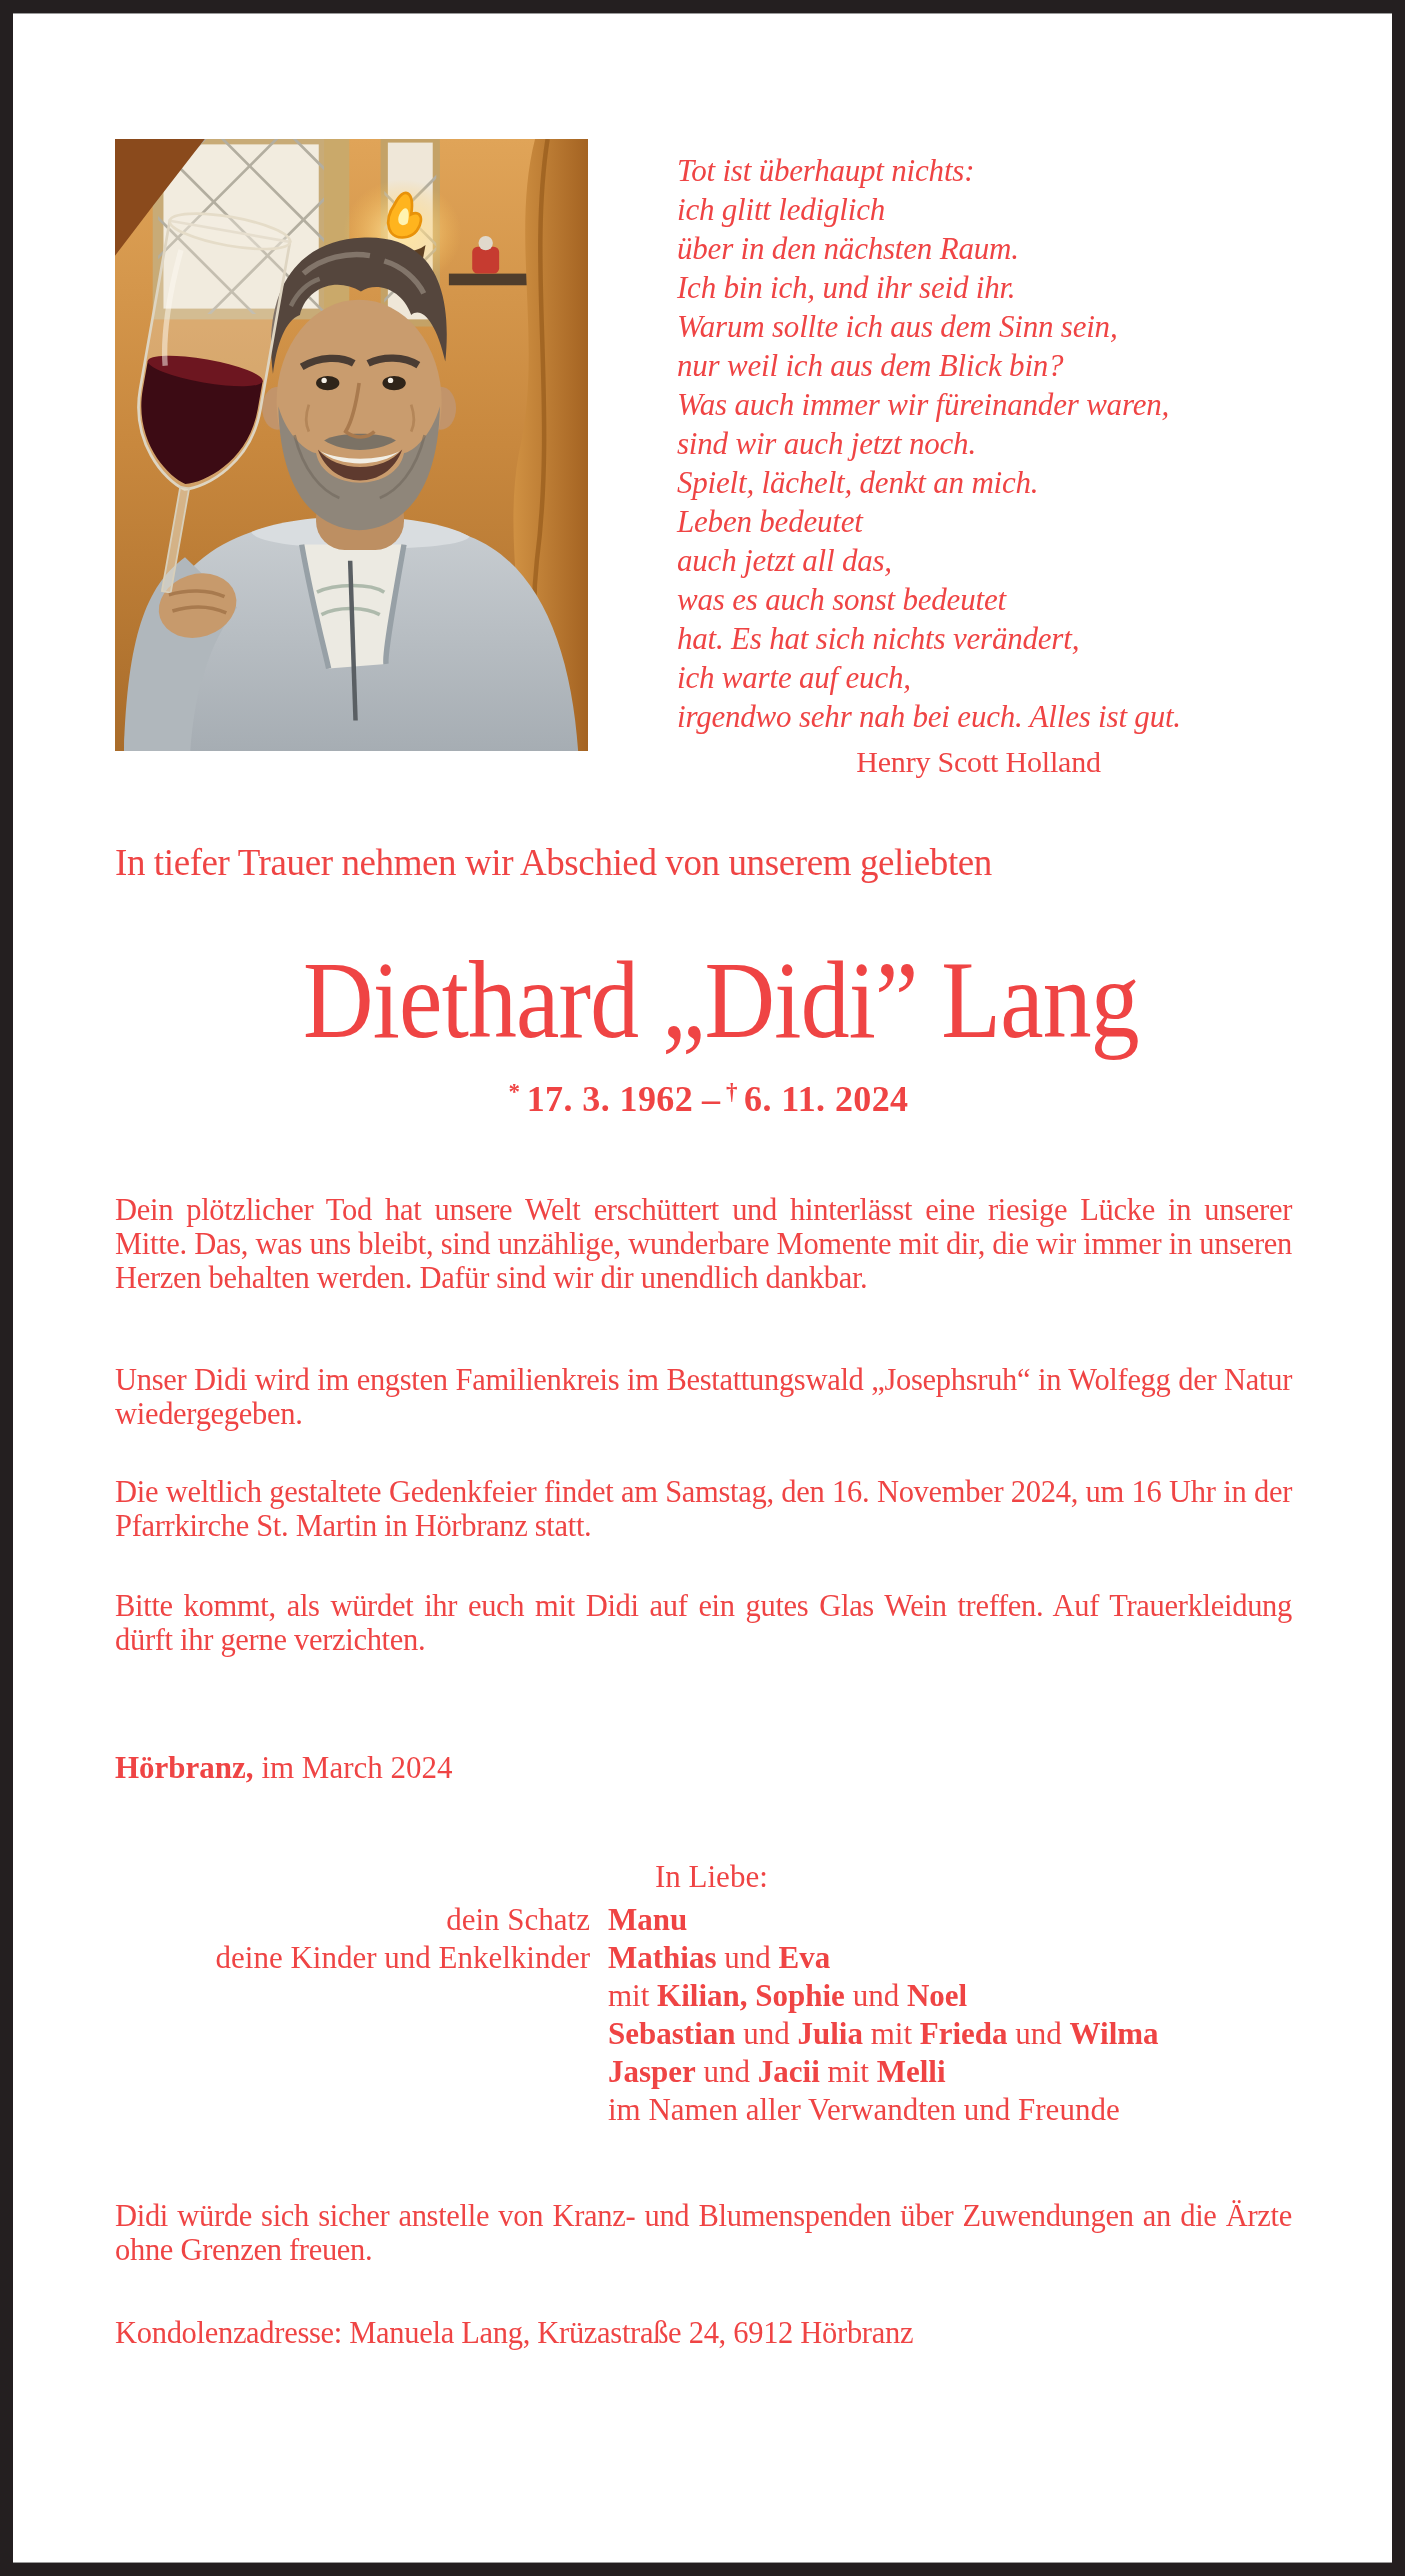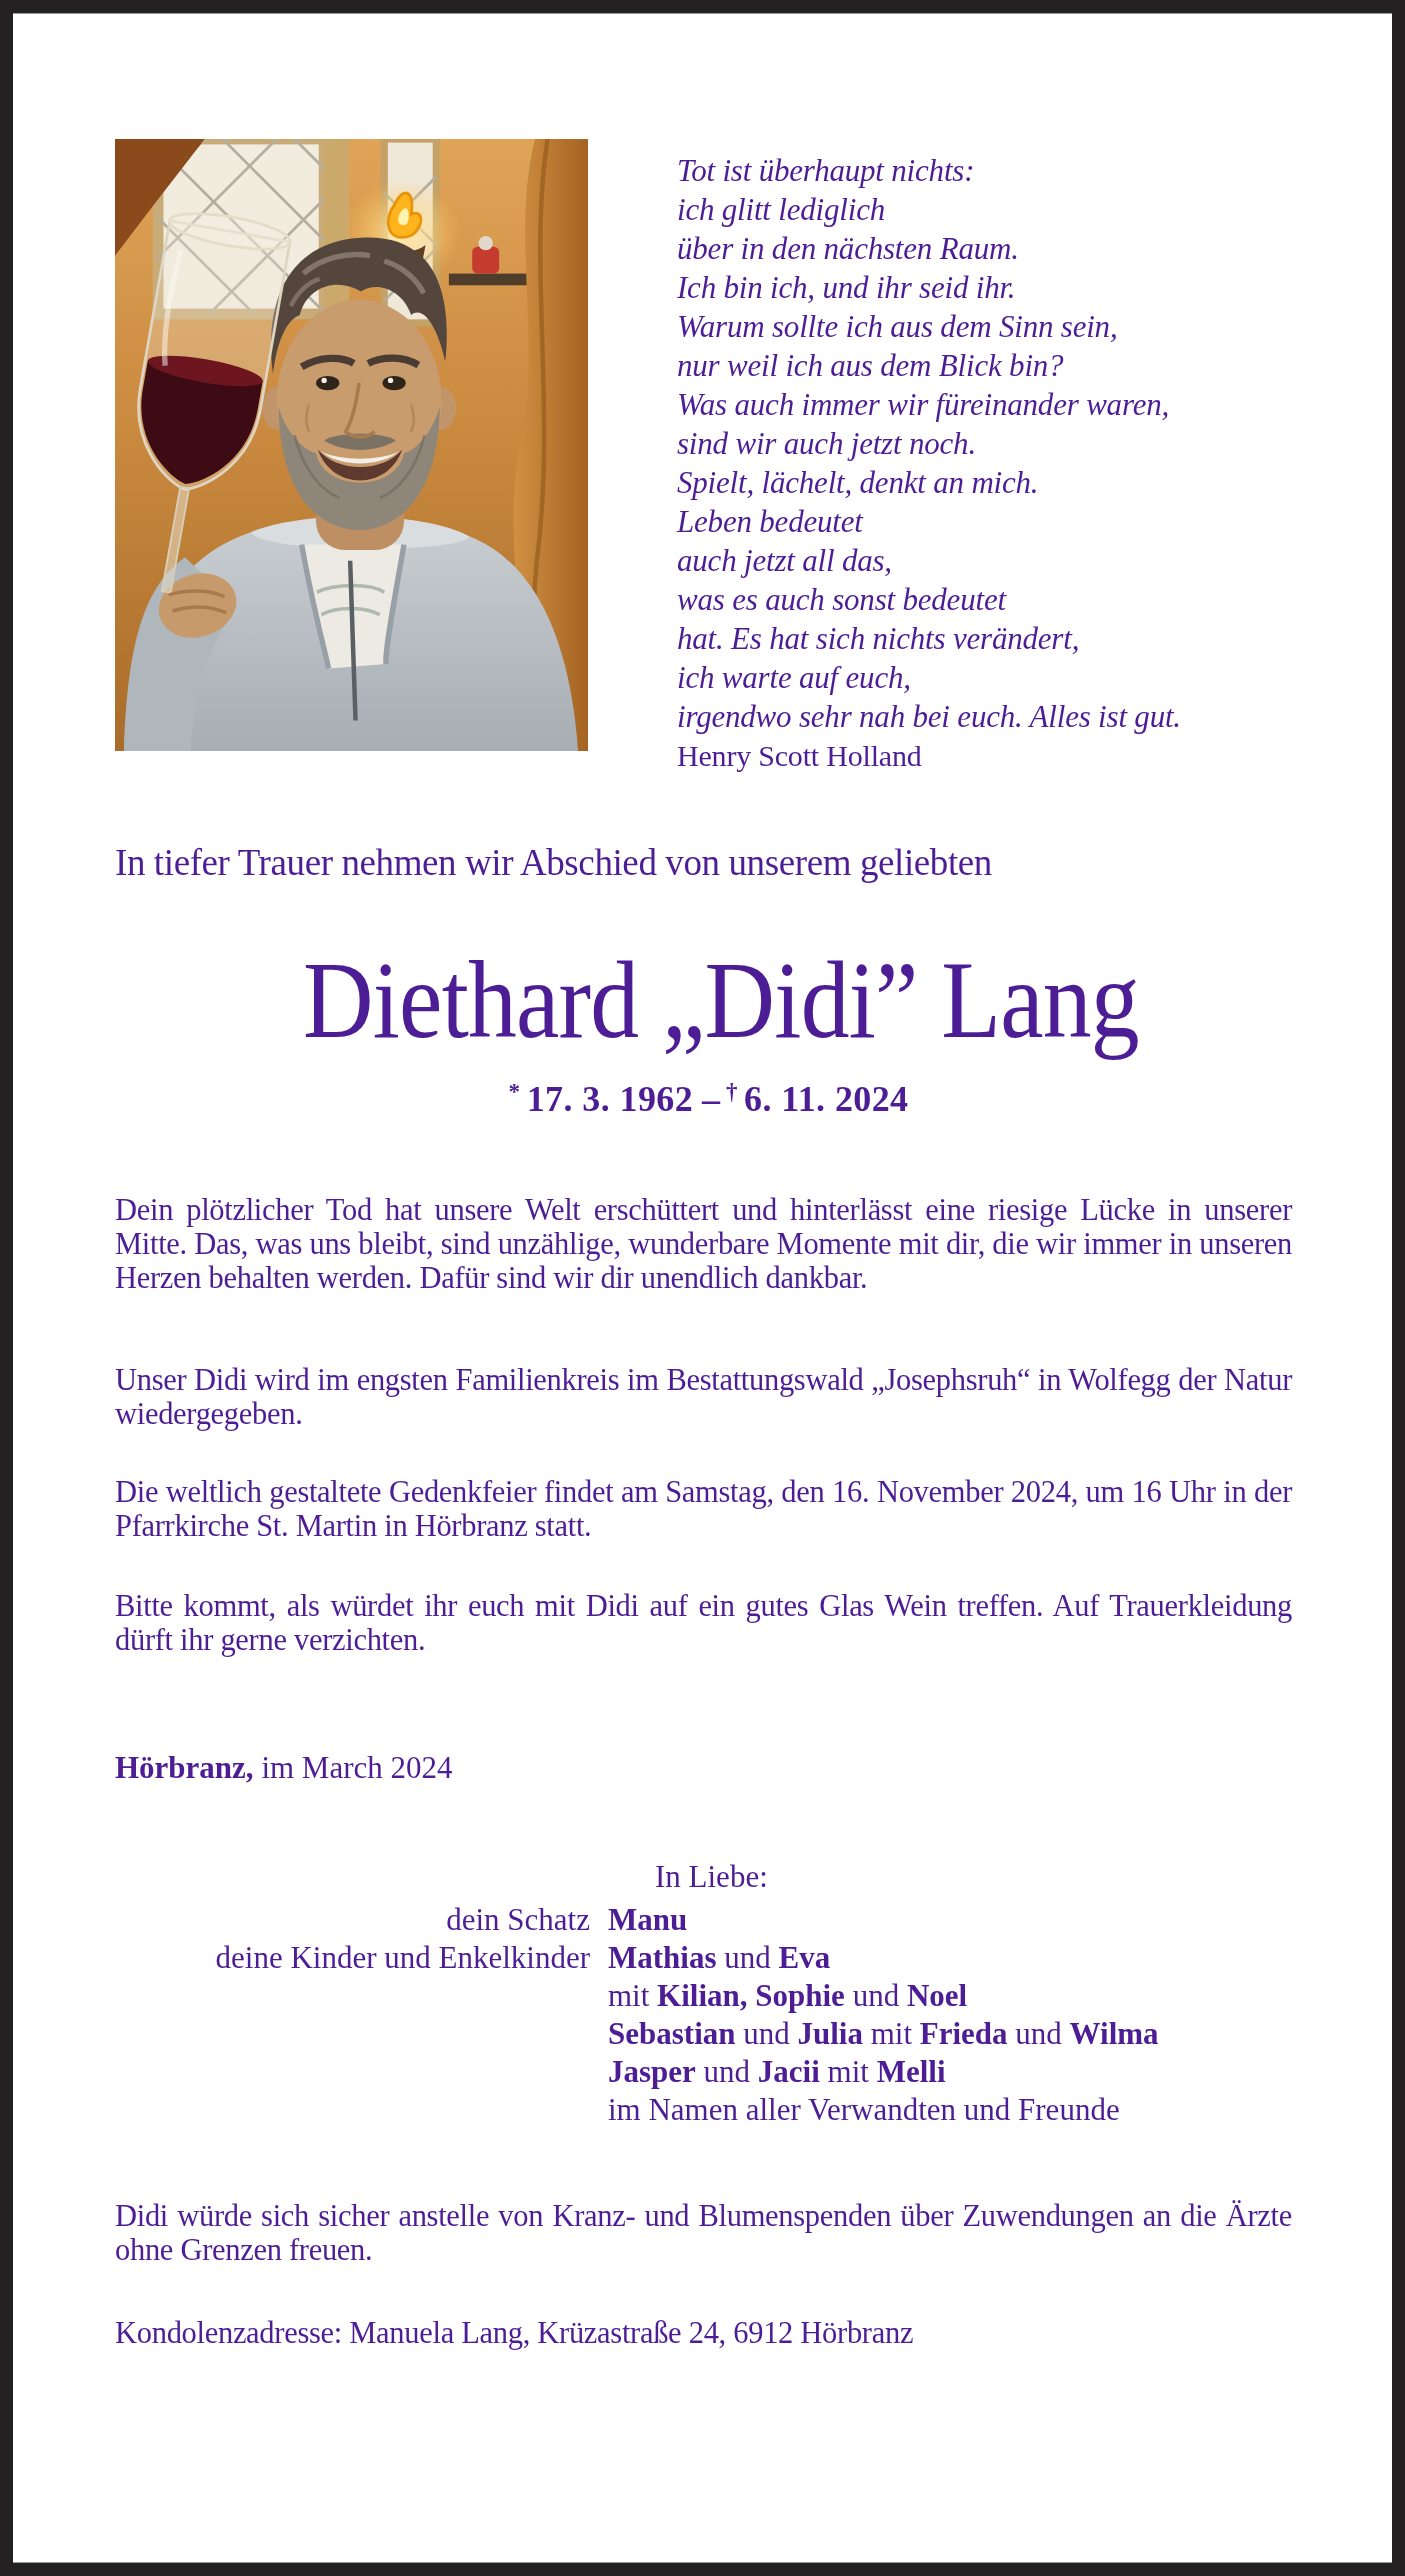--- a/index.html
+++ b/index.html
@@ -23,22 +23,22 @@
     overflow:hidden;
   }
   .photo svg{display:block;width:100%;height:100%;}
   .poem{
     position:absolute;left:677px;top:151px;width:603px;
     font-style:italic;font-size:31px;line-height:39px;
     letter-spacing:-0.2px;
   }
   .poem .pline{white-space:nowrap;}
   .poem-attr{
-    font-style:normal;text-align:left;font-size:30px;line-height:39px;
-    margin-top:0;
+    font-style:normal;text-align:center;font-size:30px;line-height:39px;
+    margin-top:6px;
   }
   .intro{
     position:absolute;left:115px;top:841px;width:1184px;
     font-size:37px;letter-spacing:-0.4px;
   }
   .name{
     position:absolute;left:0;right:0;top:944px;margin:0;
     text-align:center;font-weight:normal;
     font-size:111px;line-height:1;padding-left:37px;
   }
@@ -70,21 +70,21 @@
     font-size:31px;line-height:38px;
   }
   .fam-row{display:flex;}
   .fam-row.gap-after{margin-bottom:5.4px;gap:47px;}
   .fam-left{width:475px;text-align:right;flex:0 0 475px;}
   .fam-right{margin-left:18px;flex:1;}
 </style>
 </head>
 <body>
 
-<div class="page" style="color: #4c1d95; background: rgb(255, 255, 255);">
+<div class="page" style="color: #ef4444; background: rgb(255, 255, 255);">
   <div class="frame" style="border-color: rgb(36, 31, 32);"></div>
 
   <div class="photo">
     <svg viewBox="0 0 527 682" preserveAspectRatio="none">
       <defs>
         <linearGradient id="wallG" x1="0" y1="0" x2="0" y2="1">
           <stop offset="0" stop-color="#e0a458"></stop>
             <stop offset="0.5" stop-color="#c8883e"></stop>
             <stop offset="1" stop-color="#a96c2a"></stop>
         </linearGradient>

